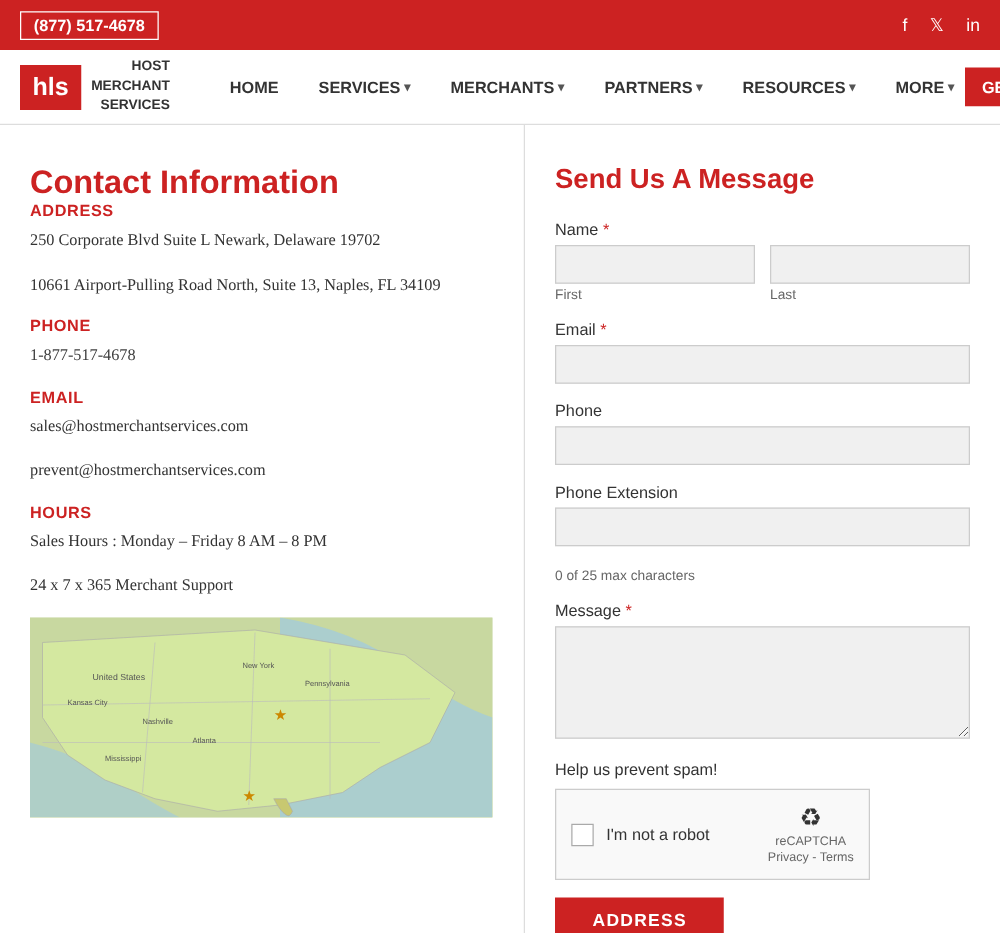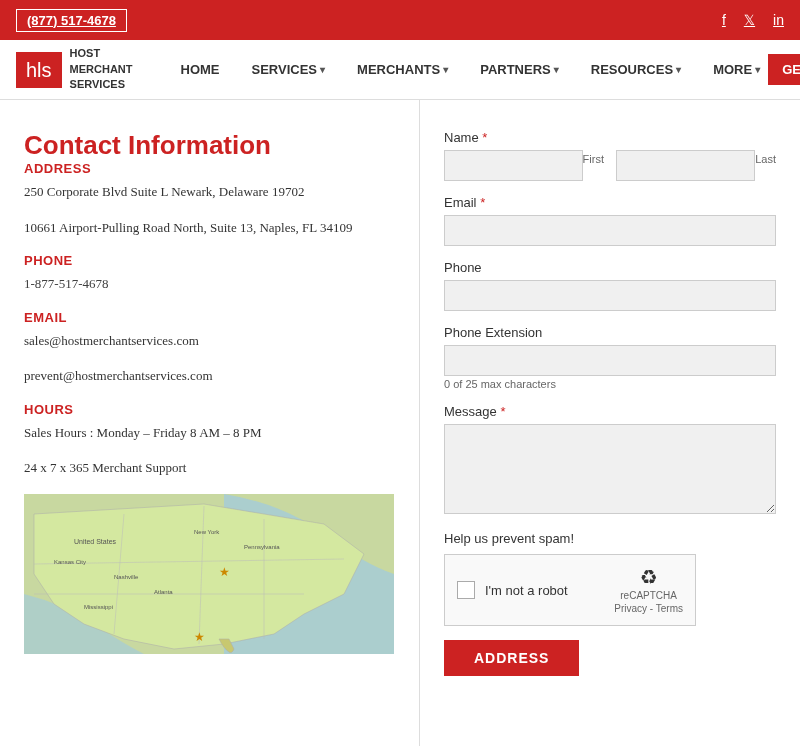--- a/index.html
+++ b/index.html
@@ -7,21 +7,20 @@
 
     
     .top-bar {
       background: #cc2222;
       color: #fff;
       display: flex;
       justify-content: space-between;
       align-items: center;
       padding: 20px 16px;
       height: 36px;
-      text-decoration: underline;
     }
     .top-bar-phone {
       border: 1px solid #fff;
       padding: 3px 10px;
       font-size: 13px;
       font-weight: bold;
       cursor: pointer;
     }
     .top-bar-icons {
       display: flex;
@@ -45,30 +44,31 @@
     }
     .logo-box {
       display: flex;
       align-items: center;
       margin-right: 40px;
     }
     .logo-icon {
       background: #cc2222;
       color: #fff;
       font-size: 20px;
-      font-weight: normal;
+      font-weight: bold;
       padding: 6px 10px;
       margin-right: 8px;
       line-height: 1.2;
     }
     .logo-text {
       font-size: 11px;
       line-height: 1.4;
       color: #333;
       font-weight: bold;
+      text-align: right;
     }
     .nav-links {
       display: flex;
       align-items: center;
       gap: 16px;
       flex: 1;
     }
     .nav-item {
       font-size: 13px;
       font-weight: bold;
@@ -167,21 +167,21 @@
     .required-star {
       color: #cc2222;
     }
     .name-row {
       display: flex;
       gap: 12px;
     }
     .name-col {
       flex: 1;
       display: flex;
-      flex-direction: row;
+      flex-direction: column;
     }
     .sub-label {
       font-size: 11px;
       color: #666;
       margin-top: 3px;
     }
     .form-input {
       width: 100%;
       padding: 7px 8px;
       border: 1px solid #ccc;
@@ -195,21 +195,21 @@
       border: 1px solid #ccc;
       background: #f0f0f0;
       font-size: 13px;
       outline: none;
       resize: vertical;
       height: 90px;
     }
     .char-count {
       font-size: 11px;
       color: #666;
-      margin-top: 2px;
+      margin-top: 18px;
     }
     .spam-section {
       margin-bottom: 14px;
     }
     .spam-label {
       font-size: 13px;
       color: #333;
       margin-bottom: 8px;
     }
     .recaptcha-box {
@@ -357,20 +357,21 @@
 
         <text x="195" y="82" font-size="12" fill="#cc8800">★</text>
         <text x="170" y="147" font-size="12" fill="#cc8800">★</text>
 
         <path d="M 195 145 Q 200 155 205 158 Q 208 160 210 155 L 205 145 Z" fill="#c8c870" stroke="#aaa" stroke-width="0.5"></path>
       </svg>
     </div>
   </div>
 
   <div class="right-panel">
+    <div class="form-title">Send Us A Message</div>
 
     
     <div class="form-group">
       <label class="form-label">
         <span>Name</span> <span class="required-star">*</span>
       </label>
       <div class="name-row">
         <div class="name-col">
           <input type="text" class="form-input" style="">
           <span class="sub-label">First</span>

